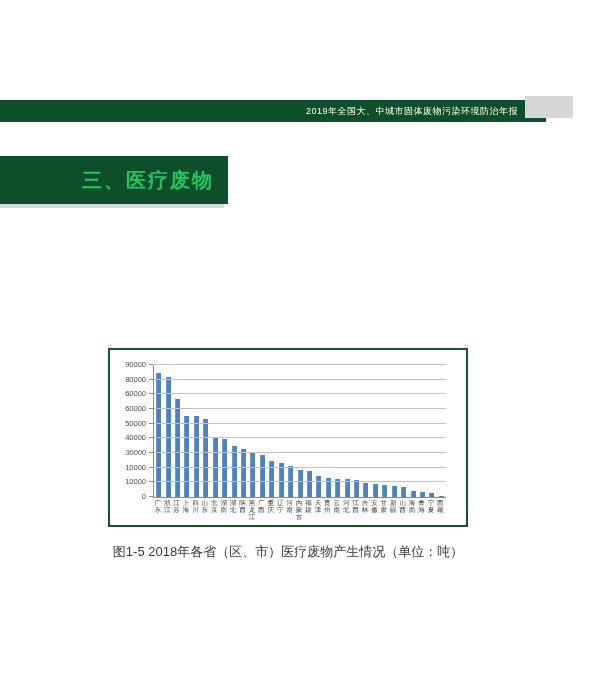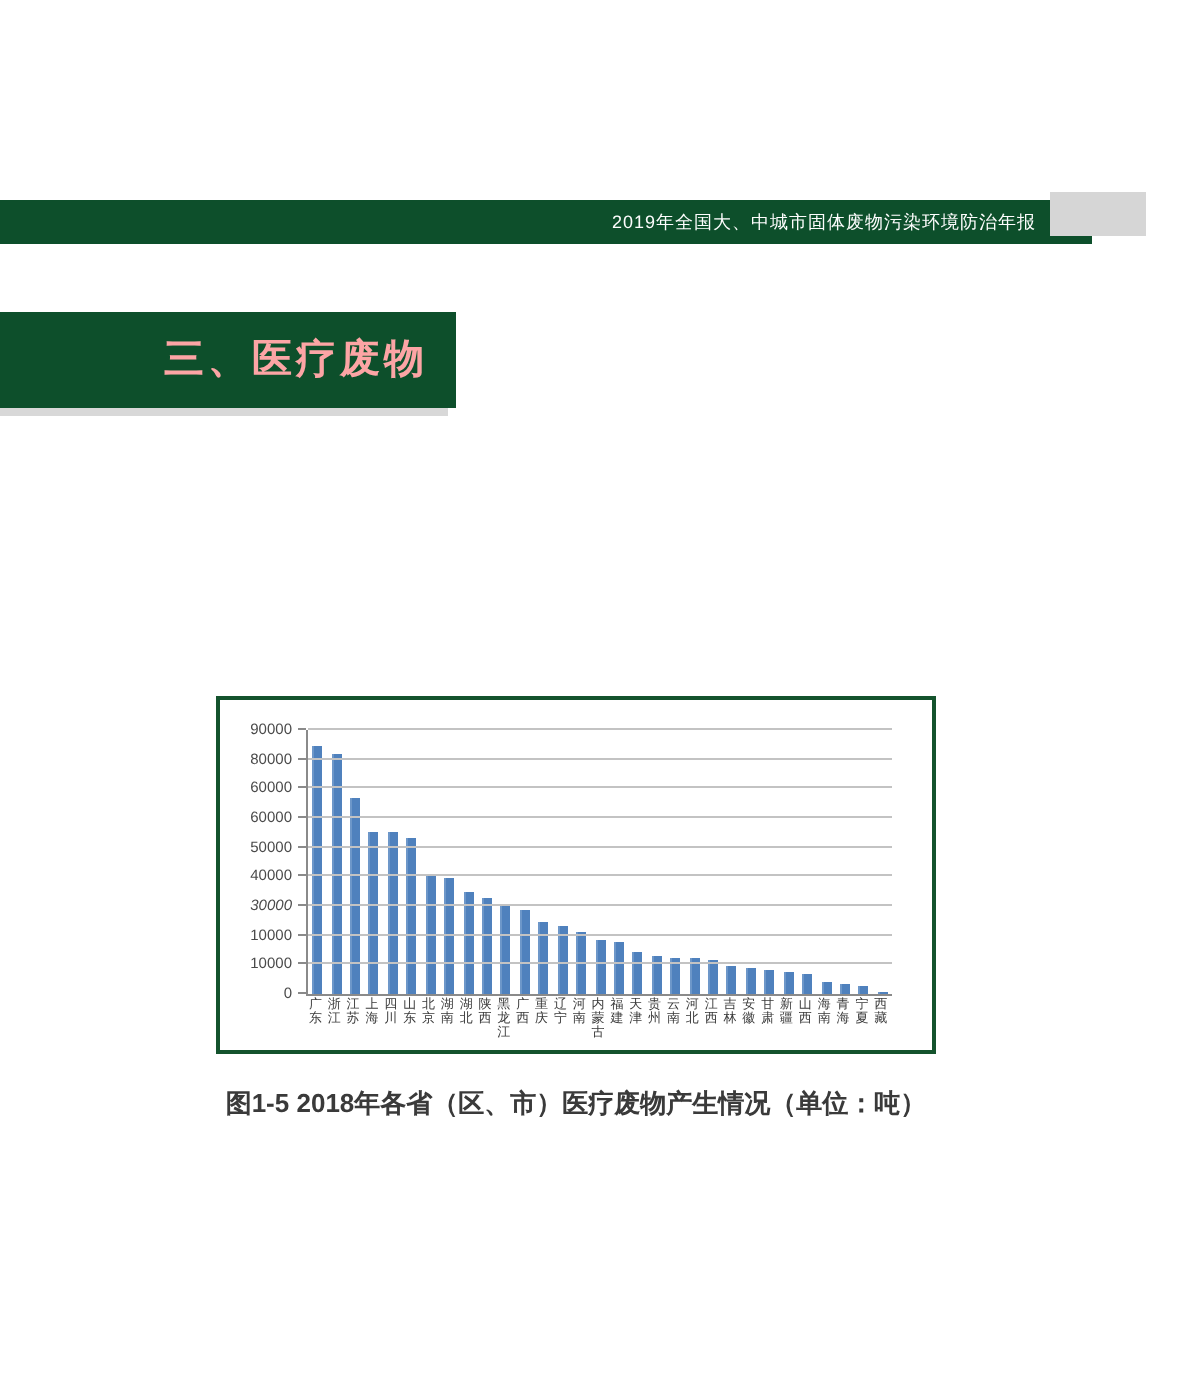--- a/index.html
+++ b/index.html
@@ -24,21 +24,21 @@
     color:#fdfdfd;font-size:9px;letter-spacing:0.5px;
   }
 
   
   .section-title-block{
     position:absolute;top:156px;left:0;width:228px;height:48px;
     background:#0d4f2b;box-shadow:-4px 4px 0 #d8d8d8;z-index:2;
   }
   .section-title-block .section-title{
     position:absolute;right:14px;top:0;height:48px;line-height:48px;
-    color:#fca5a5;font-size:20px;font-weight:bold;letter-spacing:2px;
+    color:#22c55e;font-size:20px;font-weight:bold;letter-spacing:2px;
   }
 
   
   .body-text{
     position:absolute;left:77px;width:463px;
     color:#3d3d3d;font-size:13px;line-height:27px;
     text-align:justify;
   }
   .body-text p{margin:0;text-indent:23px;}
   #text-block-1{top:233px;}
@@ -74,21 +74,21 @@
     position:absolute;left:43px;top:149px;width:292px;display:flex;
   }
   .xlab-slot{flex:1;display:flex;justify-content:center;}
   .xlab{
     width:7px;font-size:6.5px;line-height:7px;color:#3a3a3a;
     word-break:break-all;text-align:center;
   }
 
   .figure-caption{
     position:absolute;left:108px;top:543px;width:360px;text-align:center;
-    font-size:13px;font-weight:bold;color:#3a3a3a;
+    font-size:13px;font-weight:normal;color:#3a3a3a;
   }
 </style>
 </head>
 <body>
 
 <div class="page">
 
   <div class="header-bar">
     <span class="banner-text">2019年全国大、中城市固体废物污染环境防治年报</span>
   </div>

